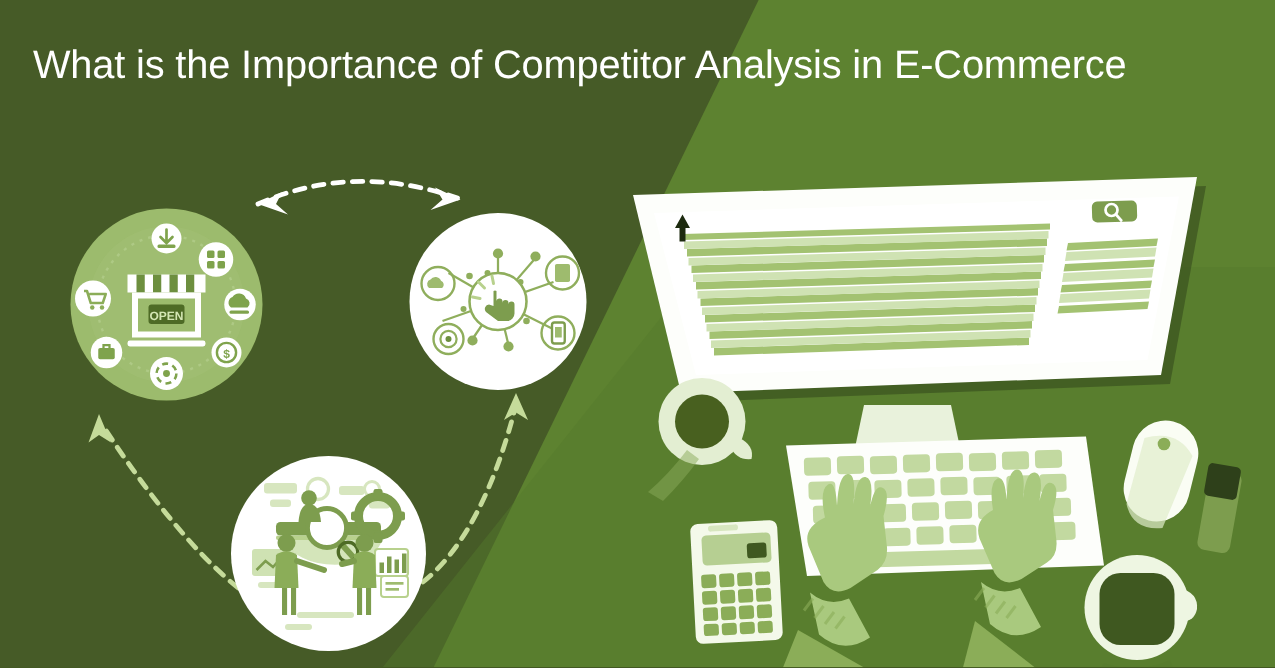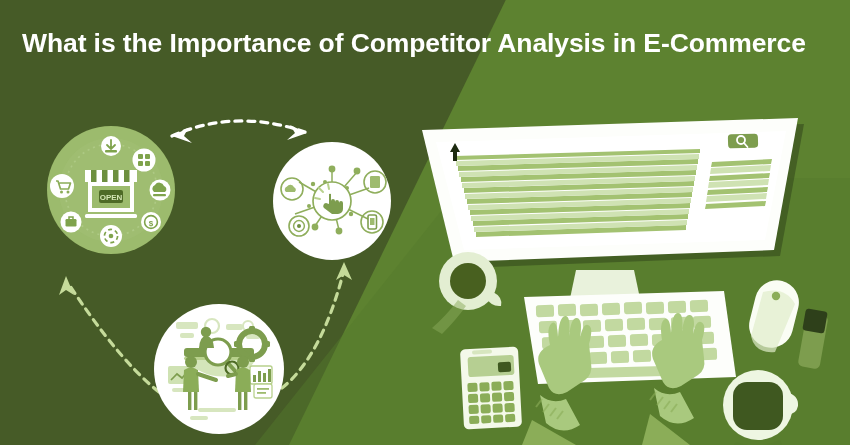--- a/index.html
+++ b/index.html
@@ -32,33 +32,33 @@
     opacity: .45;
   }
 
   
   .title {
     position: absolute;
     left: 22px; top: 28px;
     width: 820px;
     color: #ffffff;
     font-size: 26.5px;
-    font-weight: bold;
+    font-weight: normal;
     letter-spacing: -0.1px;
     white-space: nowrap;
   }
 
   
   .diagram { position: absolute; left: 20px; top: 110px; width: 400px; height: 325px; }
   .diagram svg { position: absolute; left: 0; top: 0; }
 
   
   .circ { position: absolute; border-radius: 50%; overflow: hidden; }
   .circ-store {
-    left: 27px; top: 16px; width: 128px; height: 128px;
+    left: 27px; top: 29px; width: 128px; height: 128px;
     background: #9cbb6d;
   }
   .circ-net {
     left: 253px; top: 32px; width: 118px; height: 118px;
     background: #ffffff;
   }
   .circ-analytics {
     left: 134px; top: 194px; width: 130px; height: 130px;
     background: #ffffff;
   }

